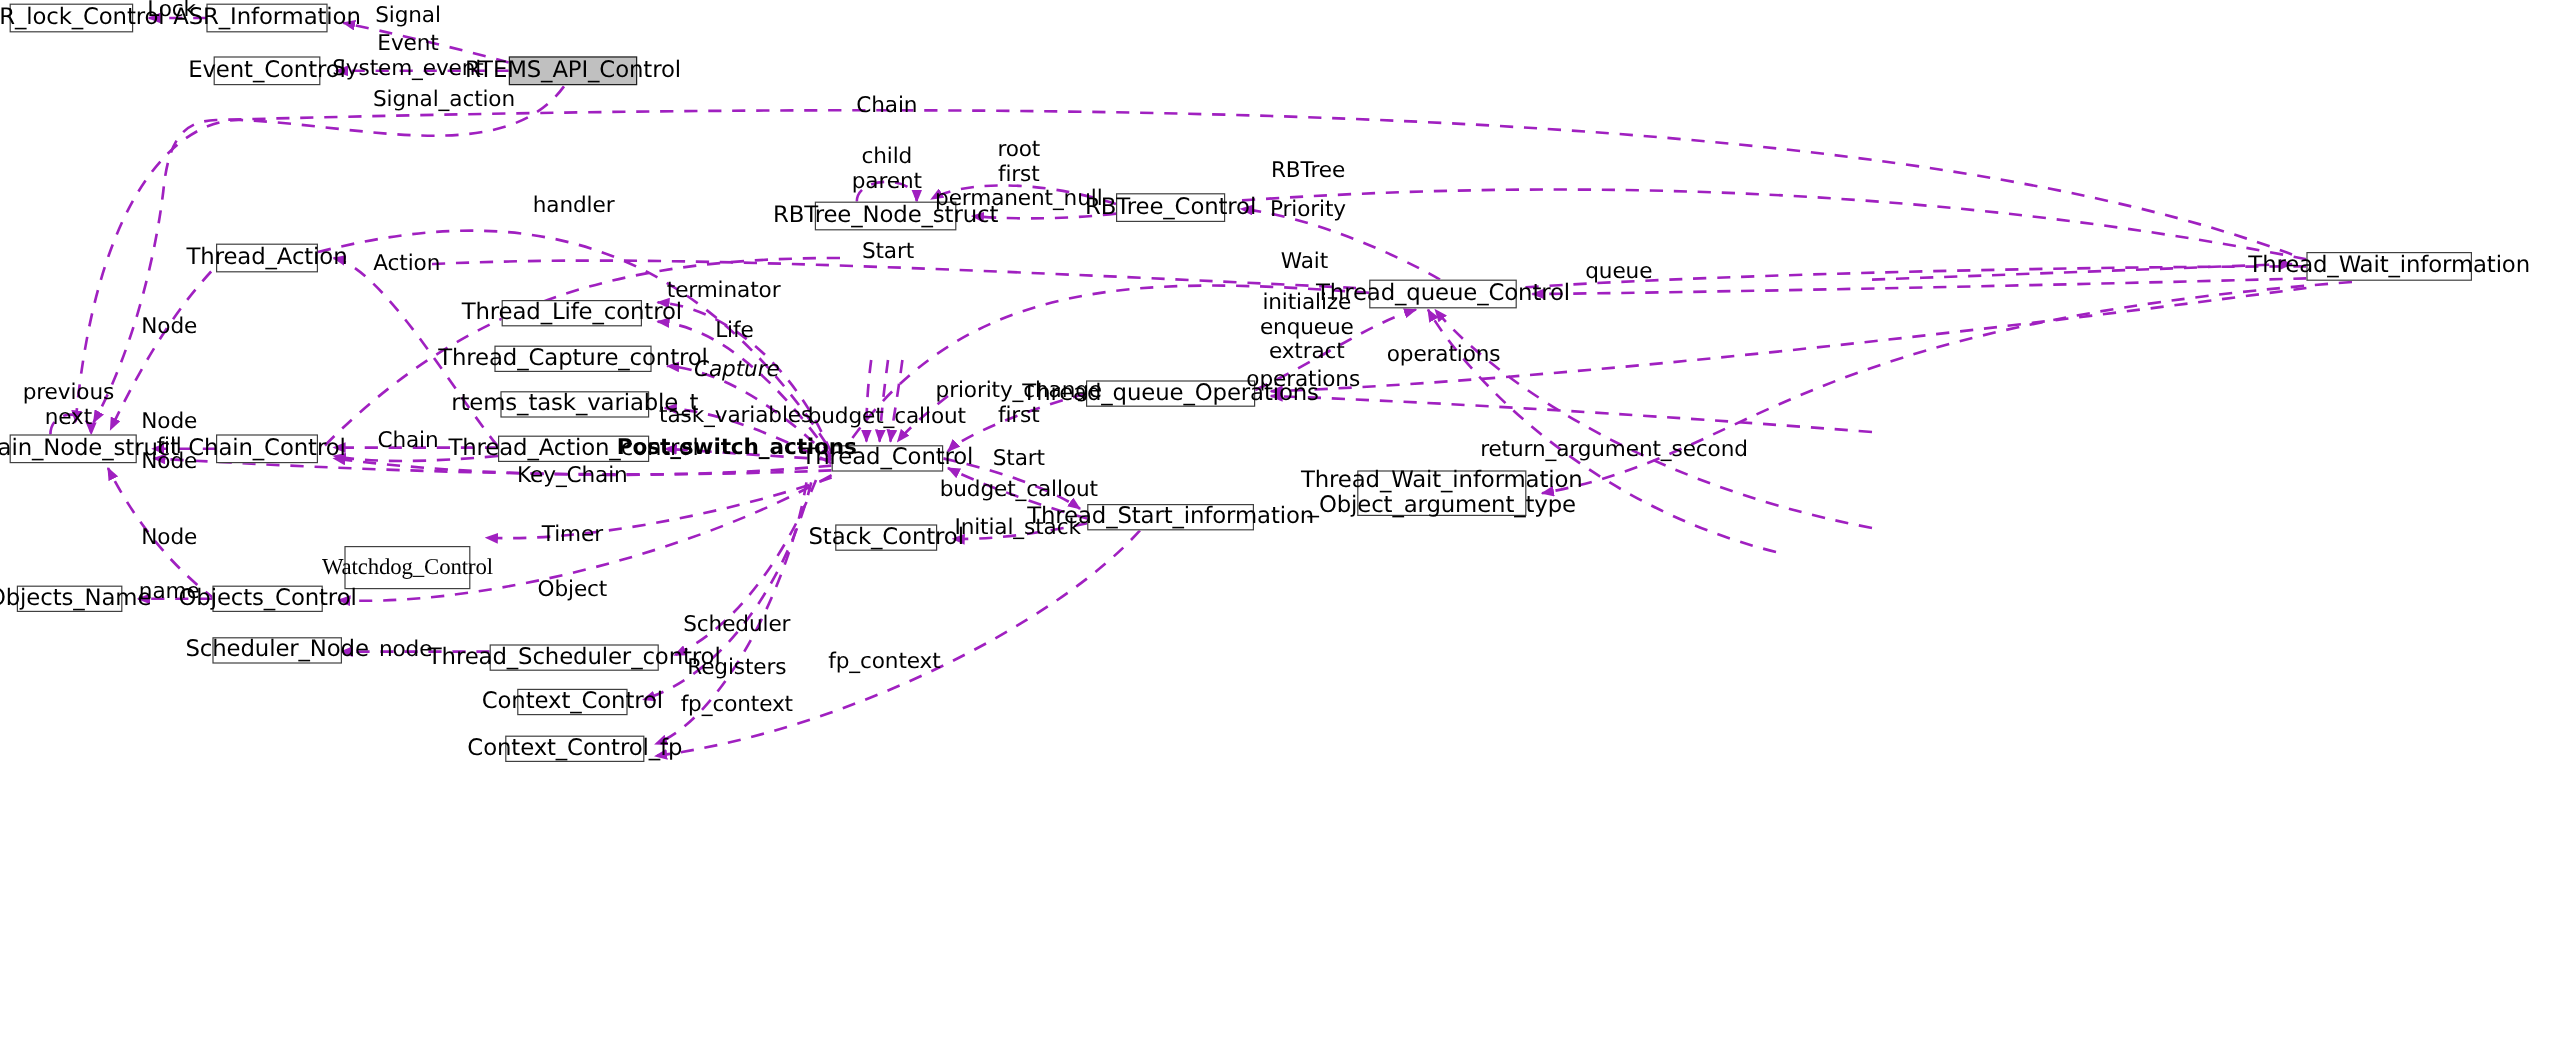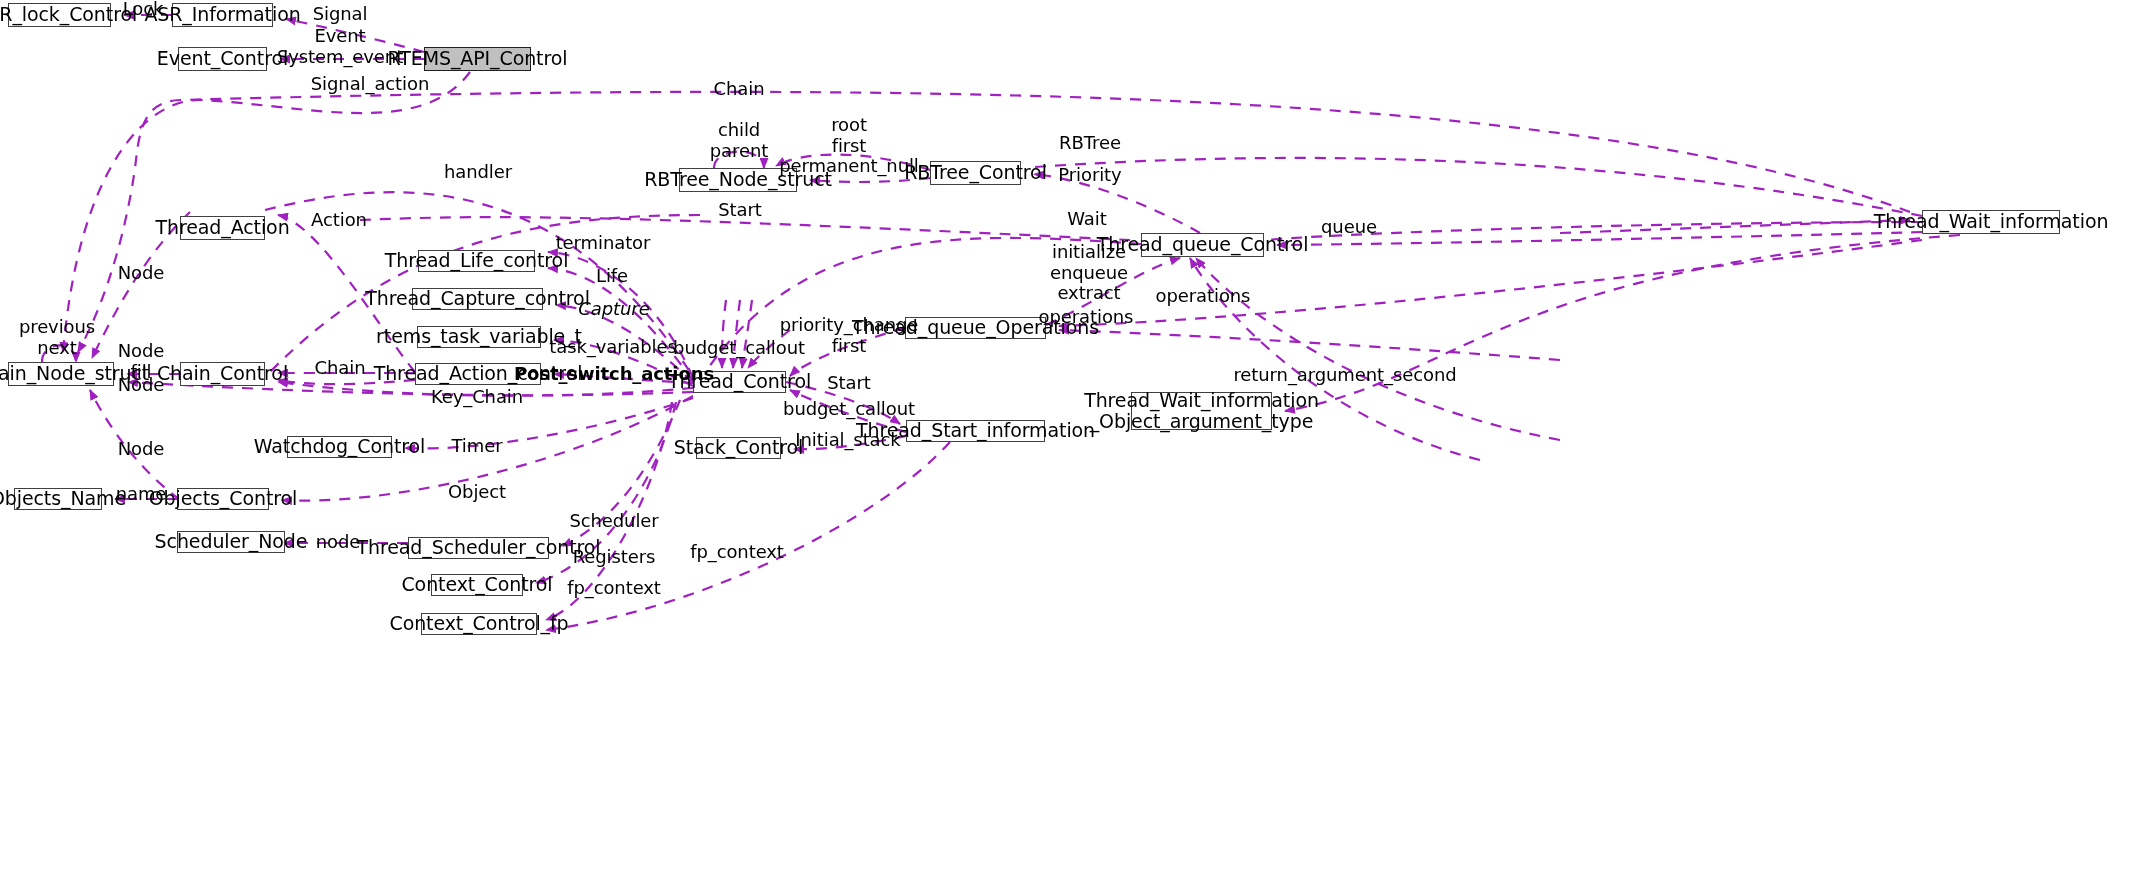--- a/index.html
+++ b/index.html
@@ -147,36 +147,36 @@
     </g>
   </svg>
 
   <div id="nodes">
       <div class="node-box" style="left: 8px; top: 3px; width: 103px; height: 24px;">ISR_lock_Control</div>
       <div class="node-box" style="left: 172px; top: 3px; width: 101px; height: 24px;">ASR_Information</div>
       <div class="node-box" style="left: 178px; top: 47px; width: 89px; height: 24px;">Event_Control</div>
       <div class="node-box highlight" style="left: 424px; top: 47px; width: 107px; height: 24px;">RTEMS_API_Control</div>
       <div class="node-box" style="left: 679px; top: 168px; width: 118px; height: 24px;">RBTree_Node_struct</div>
       <div class="node-box" style="left: 930px; top: 161px; width: 91px; height: 24px;">RBTree_Control</div>
-      <div class="node-box" style="left: 180px; top: 216px; width: 85px; height: 24px;">Thread_Action</div>
+      <div class="node-box" style="left: 180px; top: 203px; width: 85px; height: 24px;">Thread_Action</div>
       <div class="node-box" style="left: 1922px; top: 210px; width: 138px; height: 24px;">Thread_Wait_information</div>
       <div class="node-box" style="left: 1141px; top: 233px; width: 123px; height: 24px;">Thread_queue_Control</div>
       <div class="node-box" style="left: 418px; top: 250px; width: 117px; height: 22px;">Thread_Life_control</div>
       <div class="node-box" style="left: 412px; top: 288px; width: 131px; height: 22px;">Thread_Capture_control</div>
       <div class="node-box" style="left: 417px; top: 326px; width: 124px; height: 22px;">rtems_task_variable_t</div>
       <div class="node-box" style="left: 905px; top: 317px; width: 141px; height: 22px;">Thread_queue_Operations</div>
       <div class="node-box" style="left: 8px; top: 362px; width: 106px; height: 24px;">Chain_Node_struct</div>
       <div class="node-box" style="left: 180px; top: 362px; width: 85px; height: 24px;">Chain_Control</div>
       <div class="node-box" style="left: 415px; top: 363px; width: 126px; height: 22px;">Thread_Action_control</div>
       <div class="node-box" style="left: 693px; top: 371px; width: 93px; height: 22px;">Thread_Control</div>
       <div class="node-box" style="left: 1131px; top: 392px; width: 141px; height: 38px;">Thread_Wait_information
 _Object_argument_type</div>
       <div class="node-box" style="left: 906px; top: 420px; width: 139px; height: 22px;">Thread_Start_information</div>
       <div class="node-box" style="left: 696px; top: 437px; width: 85px; height: 22px;">Stack_Control</div>
-      <div class="node-box" style="left: 287px; top: 436px; width: 105px; height: 22px;">Watchdog_Control</div>
+      <div class="node-box" style="left: 287px; top: 455px; width: 105px; height: 36px; font-family: Liberation Serif, serif;">Watchdog_Control</div>
       <div class="node-box" style="left: 14px; top: 488px; width: 88px; height: 22px;">Objects_Name</div>
       <div class="node-box" style="left: 177px; top: 488px; width: 92px; height: 22px;">Objects_Control</div>
       <div class="node-box" style="left: 177px; top: 531px; width: 108px; height: 22px;">Scheduler_Node</div>
       <div class="node-box" style="left: 408px; top: 537px; width: 141px; height: 22px;">Thread_Scheduler_control</div>
       <div class="node-box" style="left: 431px; top: 574px; width: 92px; height: 22px;">Context_Control</div>
       <div class="node-box" style="left: 421px; top: 613px; width: 116px; height: 22px;">Context_Control_fp</div>
     </div>
   <div id="labels">
       <div class="edge-label" style="left: 143px; top: 9px;">Lock</div>
       <div class="edge-label" style="left: 340px; top: 14px;">Signal</div>

